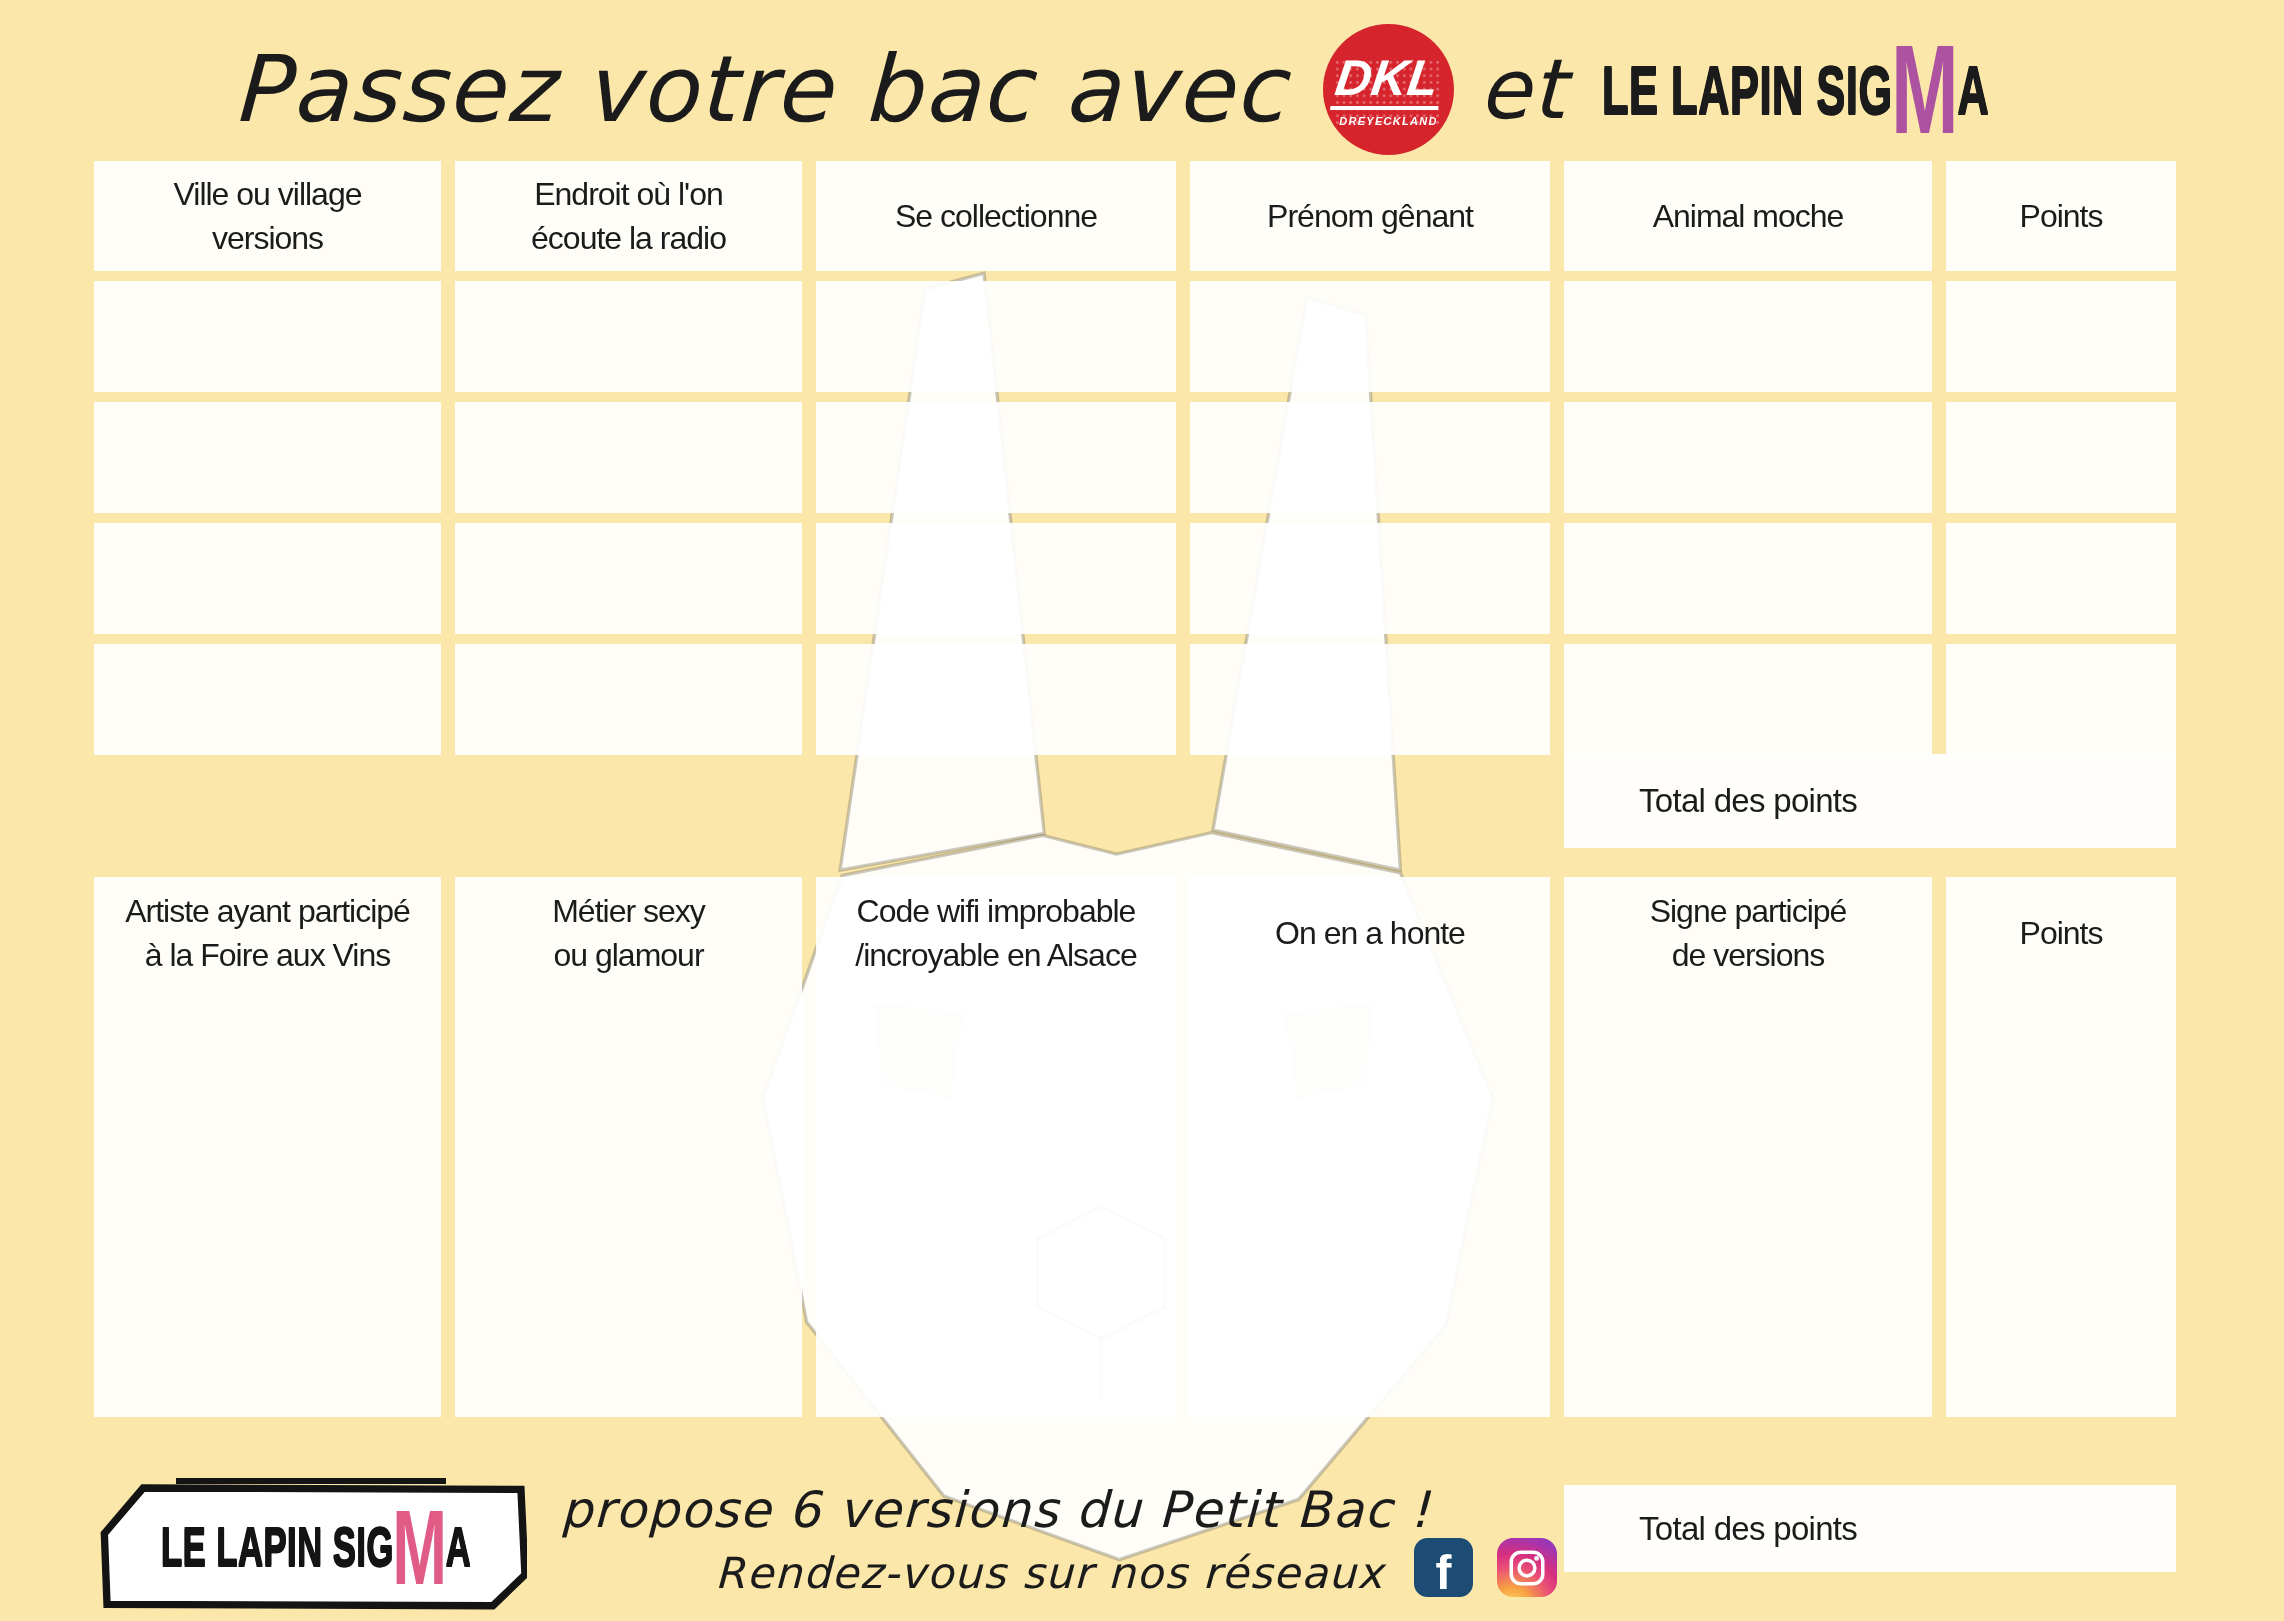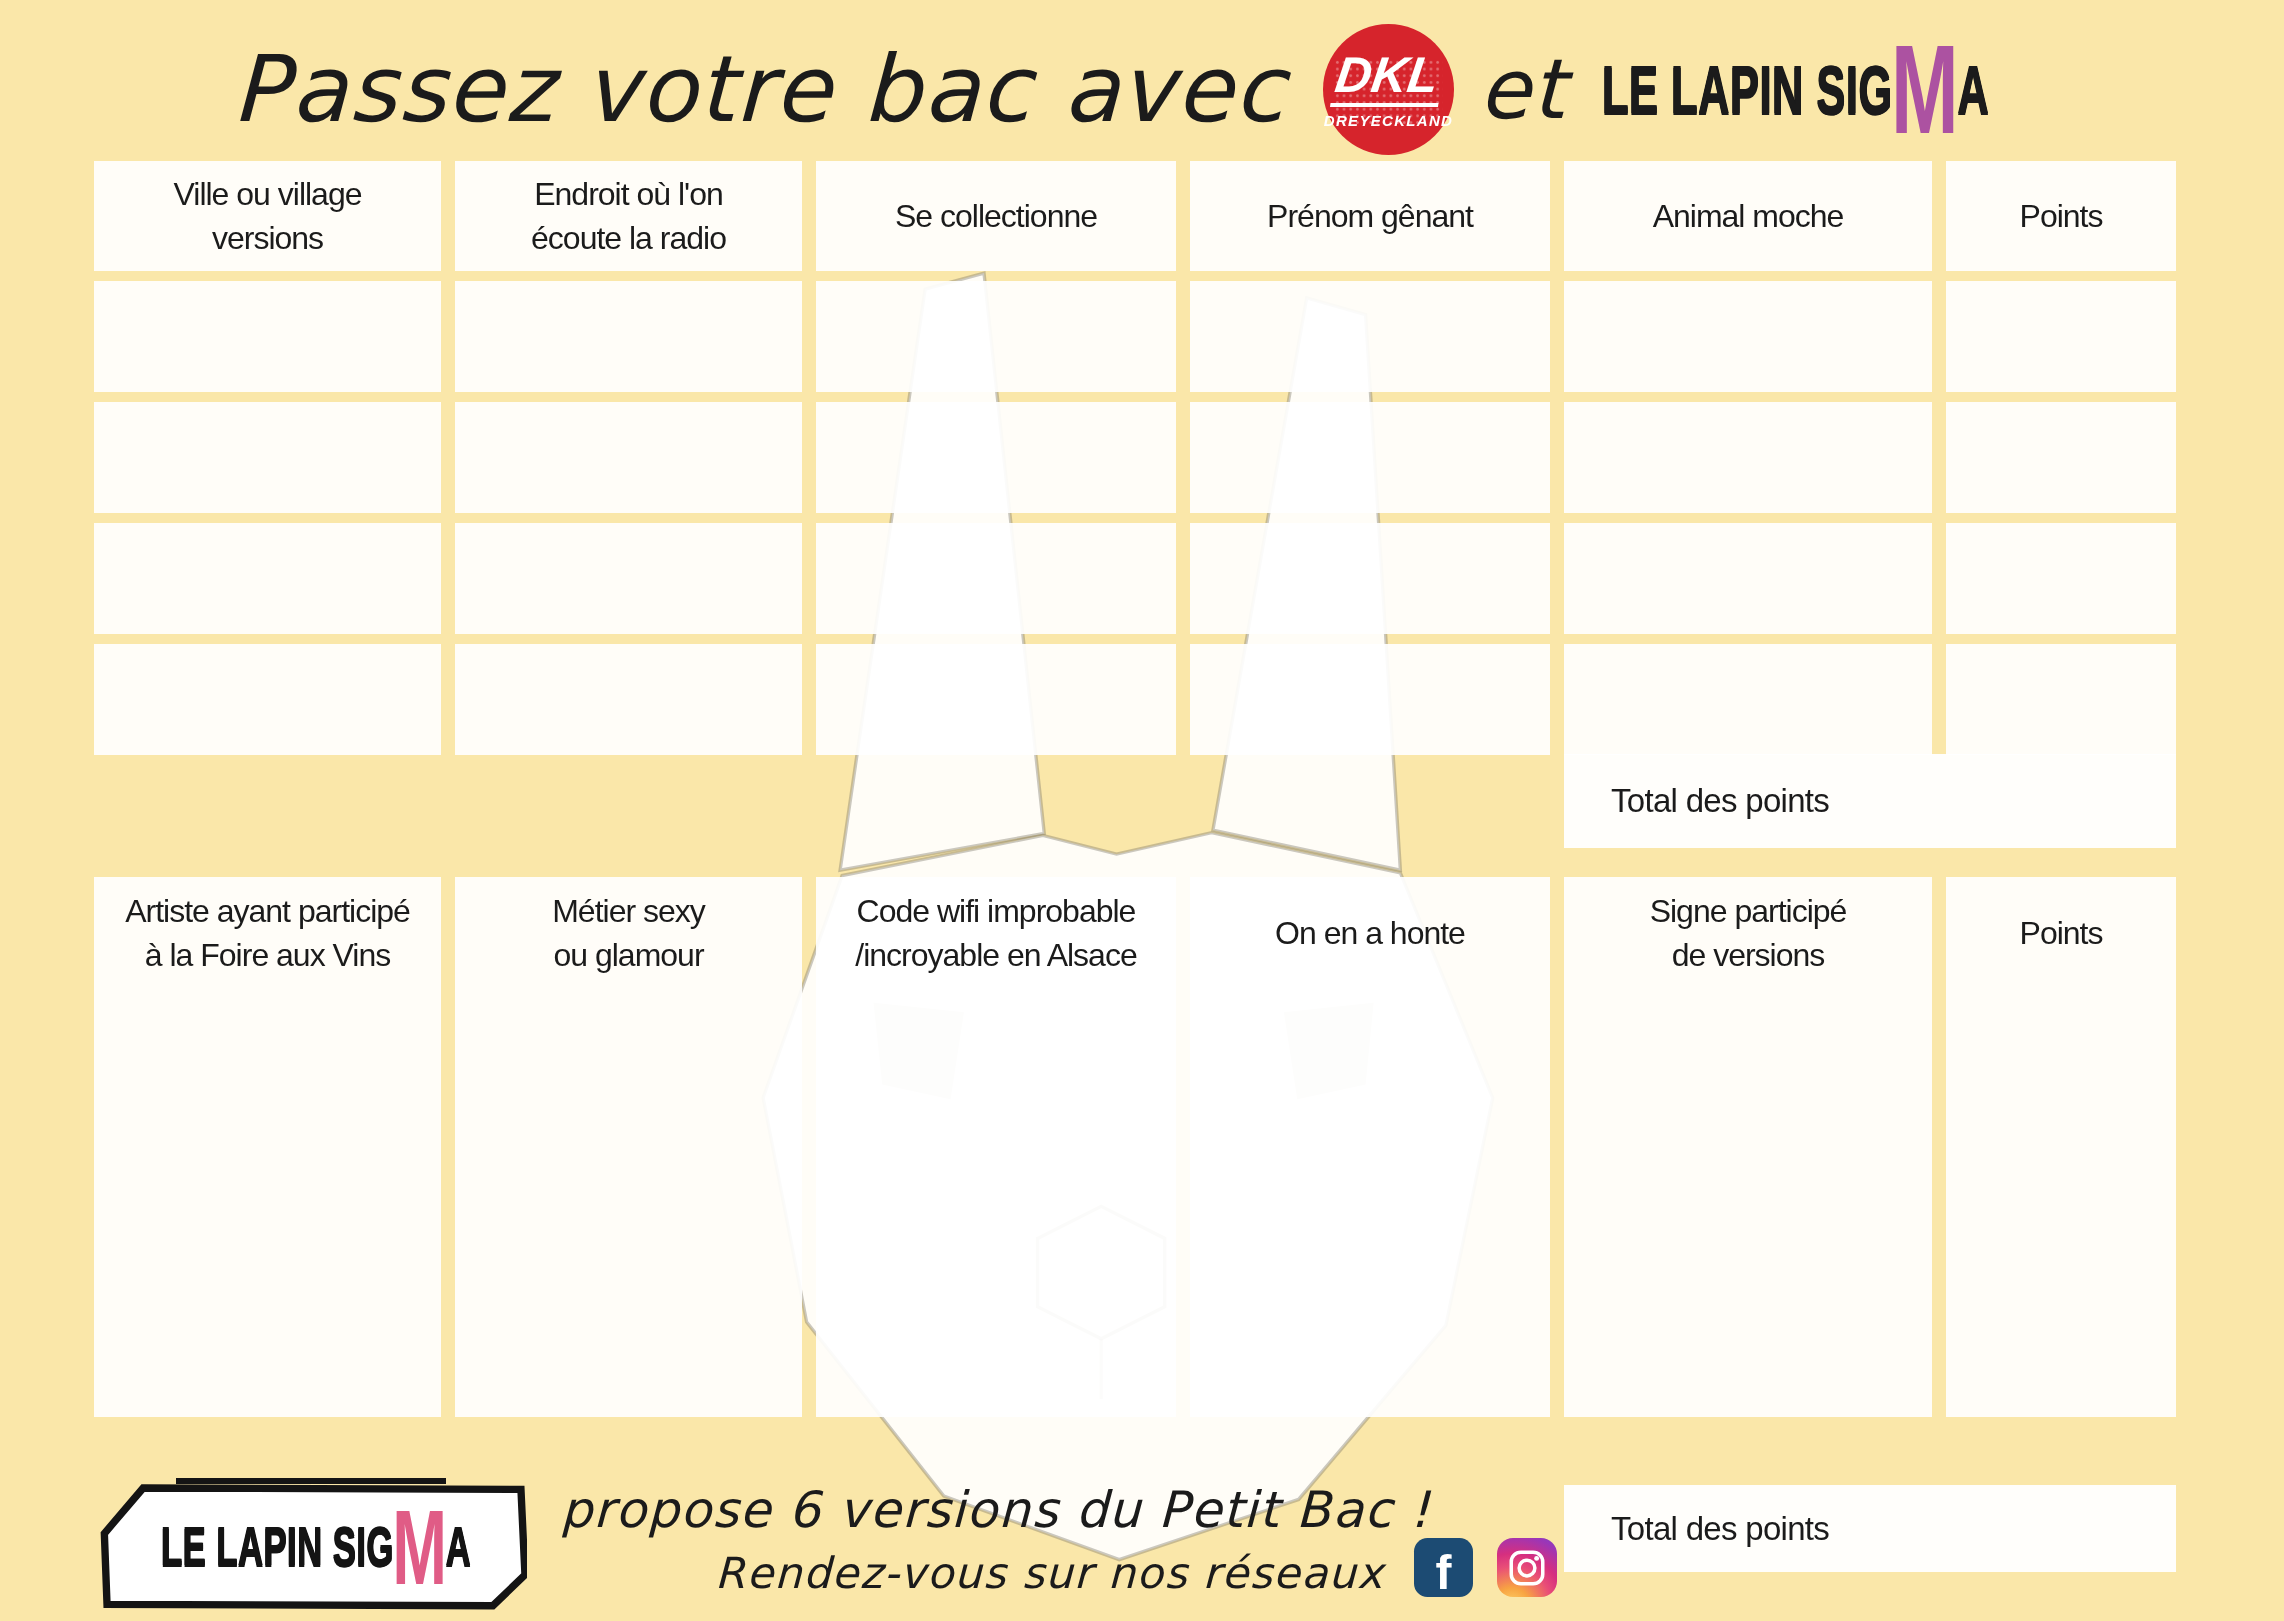--- a/index.html
+++ b/index.html
@@ -35,21 +35,21 @@
     background-image:radial-gradient(rgba(255,255,255,0.33) 1.2px, transparent 1.5px);
     background-size:6.7px 6.7px;
   }
   .dkl-main {
     position:relative; z-index:1; color:#fff; font-weight:700; font-style:italic;
     font-size:50px; letter-spacing:0px; transform:skewX(-8deg); line-height:1;
     border-bottom:4px solid #fff; padding:0 4px 2.7px 1.3px;
   }
   .dkl-sub {
     position:relative; z-index:1; color:#fff; font-weight:700; font-style:italic;
-    font-size:15px; letter-spacing:1.3px; margin-top:5.4px;
+    font-size:11px; letter-spacing:1.3px; margin-top:5.4px;
   }
 
   .brand-outer { width:442px; overflow:visible; flex:0 0 auto; }
   .brand-inner {
     display:inline-flex; align-items:center; white-space:nowrap;
     transform:scaleX(0.64); transform-origin:left center;
     font-weight:700; font-size:68px; letter-spacing:0.7px;
   }
   .fat { text-shadow:0.7px 0.7px 0 currentColor, -0.7px 0.7px 0 currentColor, 0.7px -0.7px 0 currentColor, -0.7px -0.7px 0 currentColor; }
   .brand-m-title { font-size:127px; font-weight:700; line-height:1; color:#AC52A1; margin:0 -2.7px; }
@@ -64,21 +64,21 @@
   #table2-grid { top:877px; grid-template-rows:112px repeat(4,107px); }
   .cell { background:rgba(255,255,255,0.92); }
   .cell.header {
     display:flex; flex-direction:column; align-items:center; justify-content:center;
     font-size:32px; letter-spacing:-1px; line-height:1.38; white-space:nowrap;
     overflow:hidden; text-align:center;
   }
   .total-box {
     position:absolute; left:1564px; width:612px; z-index:2;
     background:rgba(255,255,255,0.95);
-    display:flex; align-items:center; padding-left:47px; box-sizing:border-box;
+    display:flex; align-items:center; padding-left:75px; box-sizing:border-box;
     font-size:33px; letter-spacing:-0.7px;
   }
   #total-box-1 { top:754px; height:94px; }
   #total-box-2 { top:1485px; height:87px; }
 
   
   .hanger-bar { position:absolute; left:176px; top:1478px; width:270px; height:6px; background:#141414; z-index:4; }
   .badge { position:absolute; left:99px; top:1482px; width:428px; height:129px; z-index:5; }
   .badge svg { position:absolute; inset:0; }
   .badge-text {

